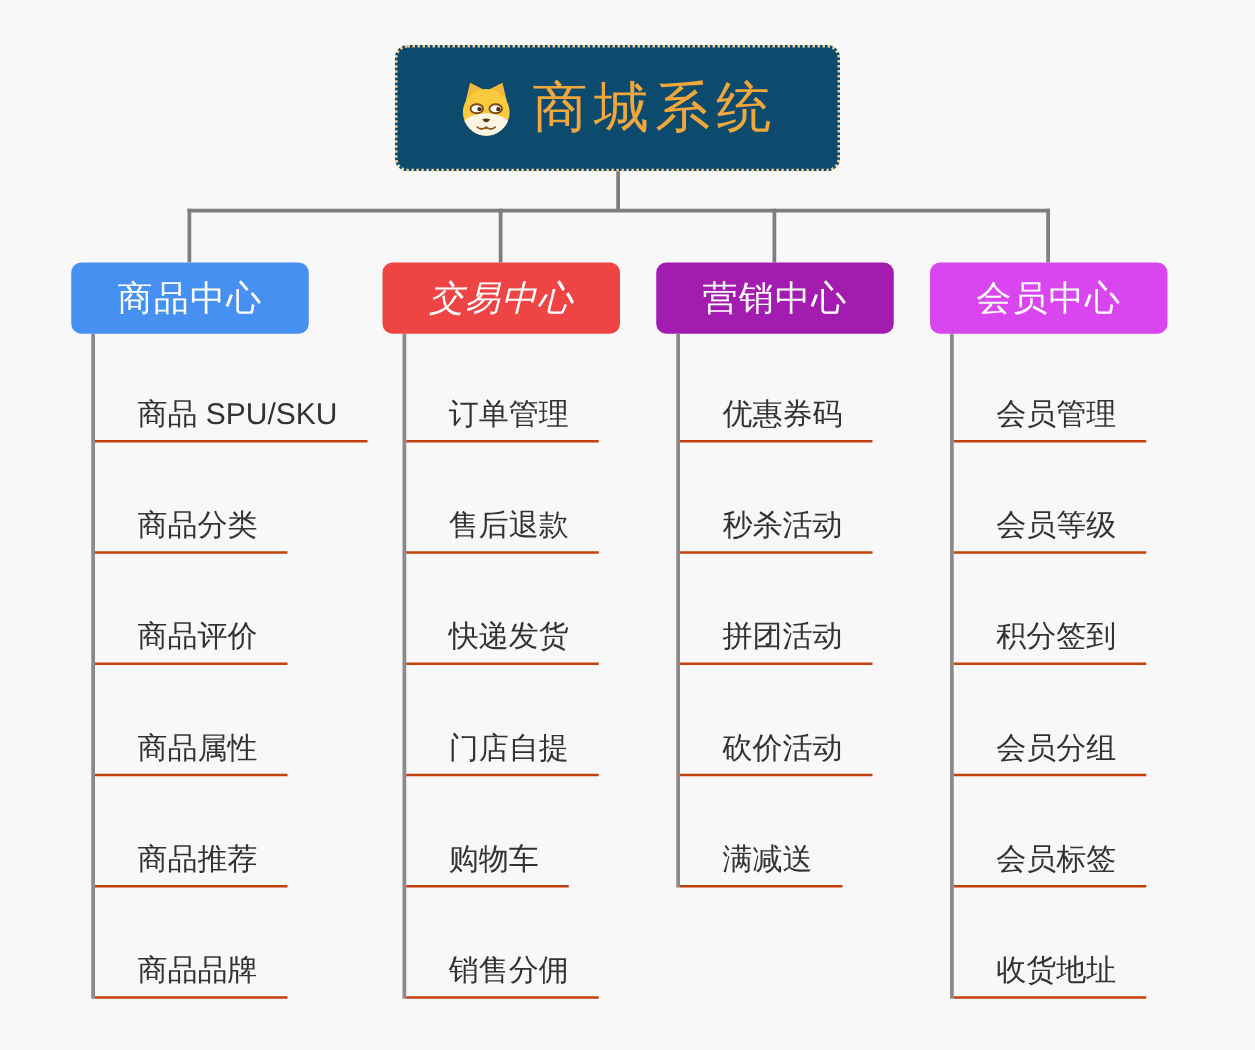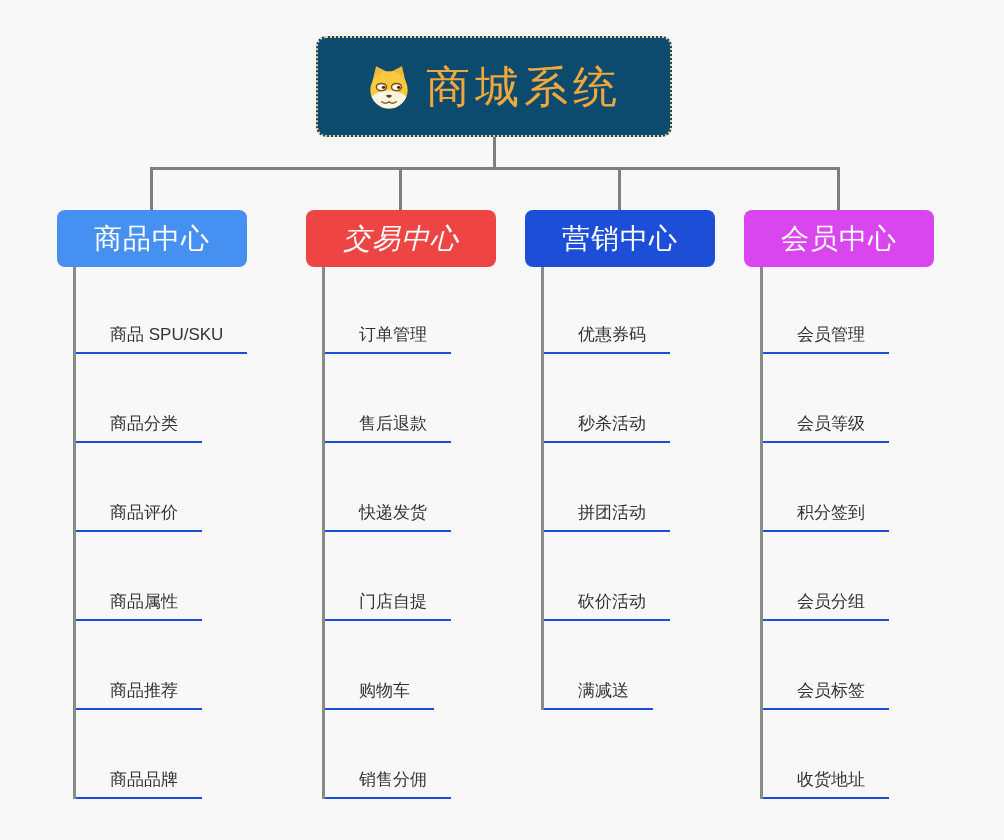--- a/index.html
+++ b/index.html
@@ -76,22 +76,22 @@
     border-left: 3px solid #8a8a8a;
     width: max-content;
   }
   .leaf {
     box-sizing: border-box;
     height: 89px;
     width: max-content;
     display: flex;
     align-items: flex-end;
     padding: 0 24px 7px 34px;
-    border-bottom: 2px solid #1d4ed8;
-    font-size: 17px;
+    border-bottom: 2px solid #c2410c;
+    font-size: 24px;
     color: #333333;
     white-space: nowrap;
     line-height: 1.1;
   }
   .leaf:first-child { height: 87px; }
 </style>
 </head>
 <body>
 
 <div class="canvas" style="background-color: rgb(248, 248, 248);">
@@ -170,21 +170,21 @@
       <li class="leaf">
           <span>购物车</span>
         </li>
       <li class="leaf">
           <span>销售分佣</span>
         </li>
     </ul>
   </div>
 
   <div class="column col-2">
-    <div class="cat-node" style="background-color: #1d4ed8;">
+    <div class="cat-node" style="background-color: #a21caf;">
       <span>营销中心</span>
     </div>
     <ul class="leaves">
       <li class="leaf">
           <span>优惠券码</span>
         </li>
       <li class="leaf">
           <span>秒杀活动</span>
         </li>
       <li class="leaf">

